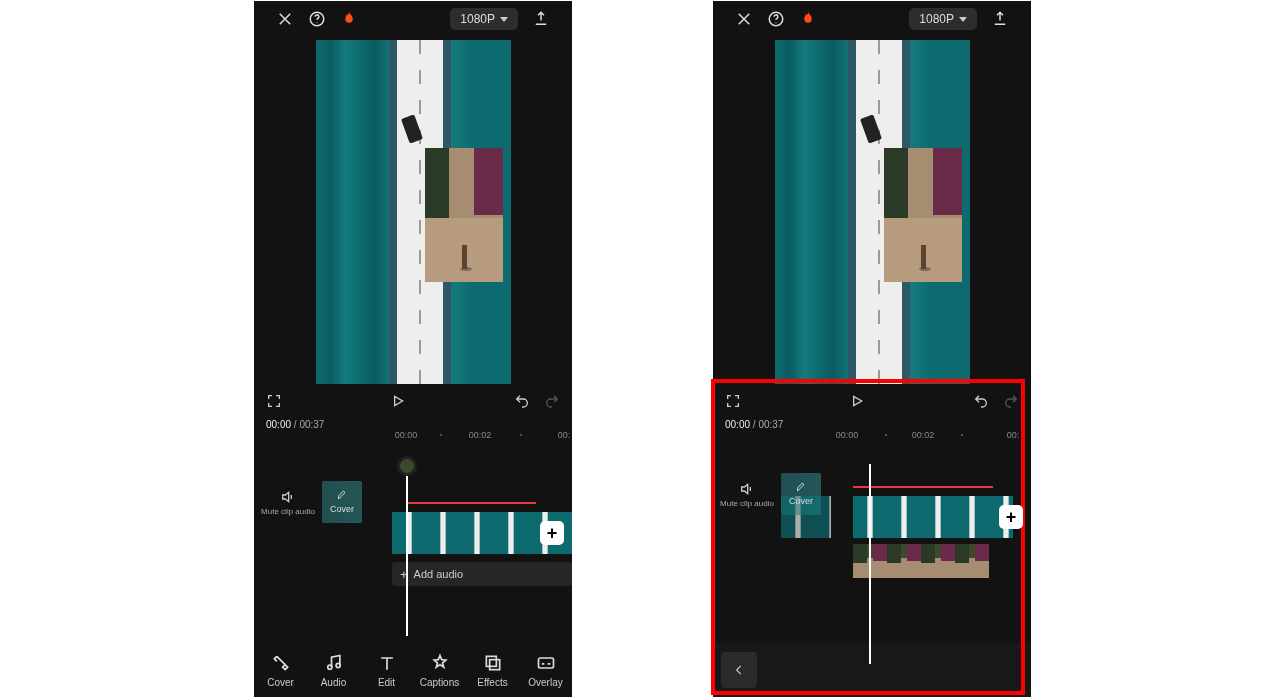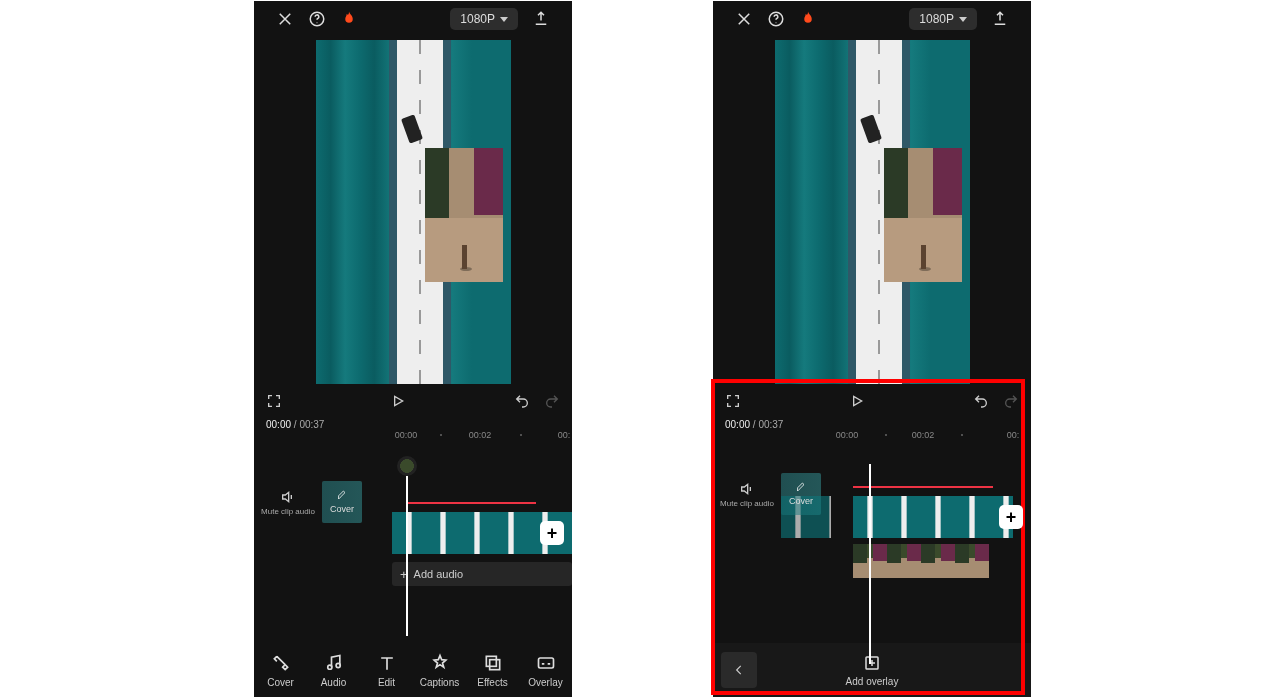--- a/index.html
+++ b/index.html
@@ -396,24 +396,17 @@
         </div>
     </div>
   </div>
 
   <div class="overlay-bar">
     <div class="back-chip">
       <svg width="14" height="14" viewBox="0 0 24 24" fill="none" stroke="#ccc" stroke-width="2">
           <path d="M15 5l-7 7 7 7"></path>
         </svg>
     </div>
-    <div class="overlay-center">
-      <svg width="18" height="18" viewBox="0 0 24 24" fill="none" stroke="#ddd" stroke-width="2">
-          <rect x="4" y="4" width="16" height="16" rx="1"></rect>
-          <path d="M12 8v8M8 12h8"></path>
-        </svg>
-      <span>Add overlay</span>
-    </div>
     <div style="width:44px"></div>
   </div>
 </div>
 
 <div class="red-outline" style="left:711px;top:379px;width:314px;height:316px;"></div>
 
 </body></html>

